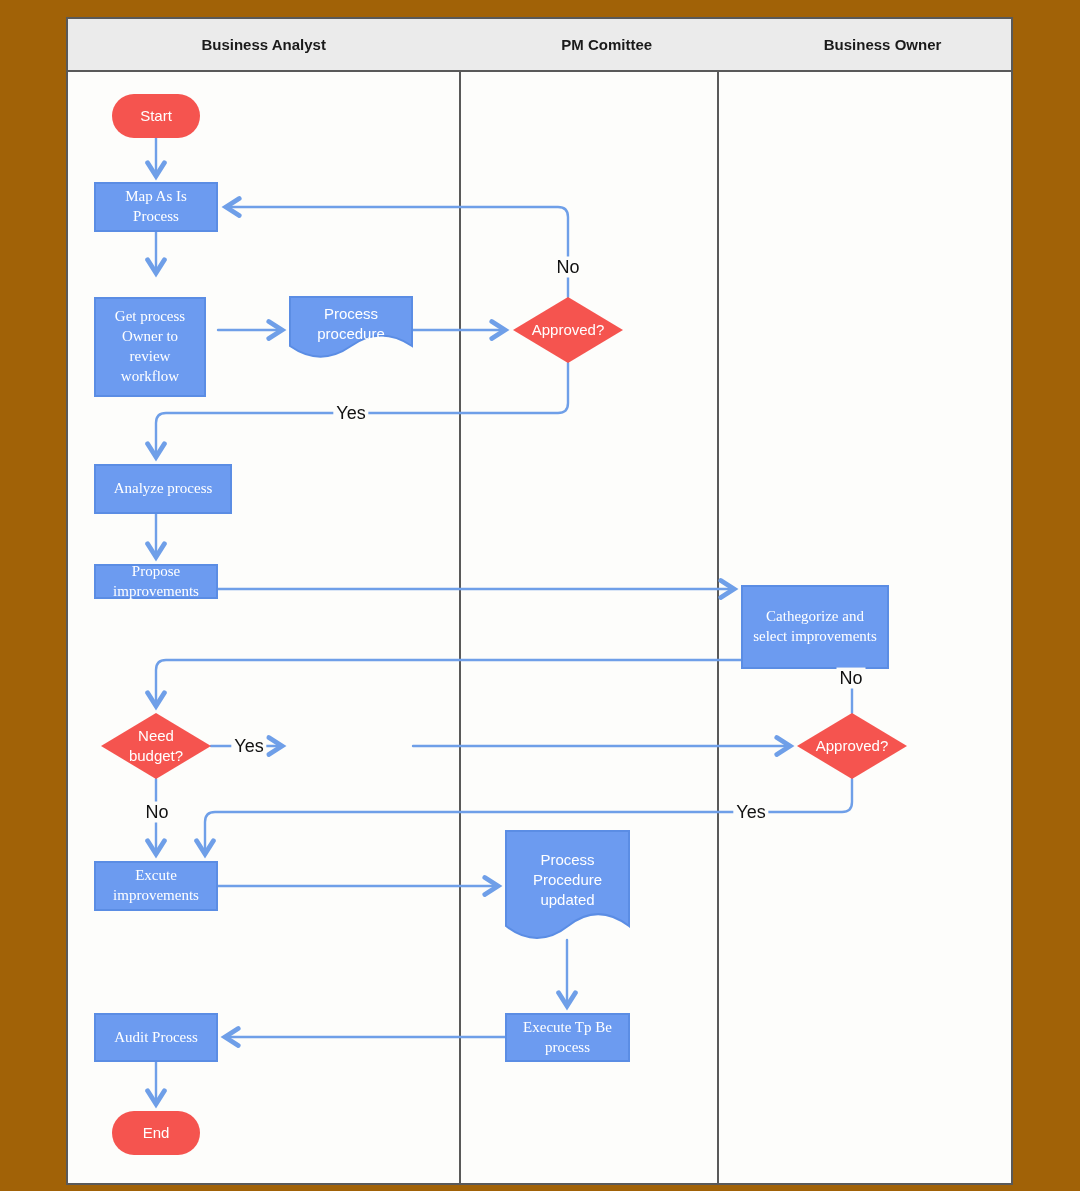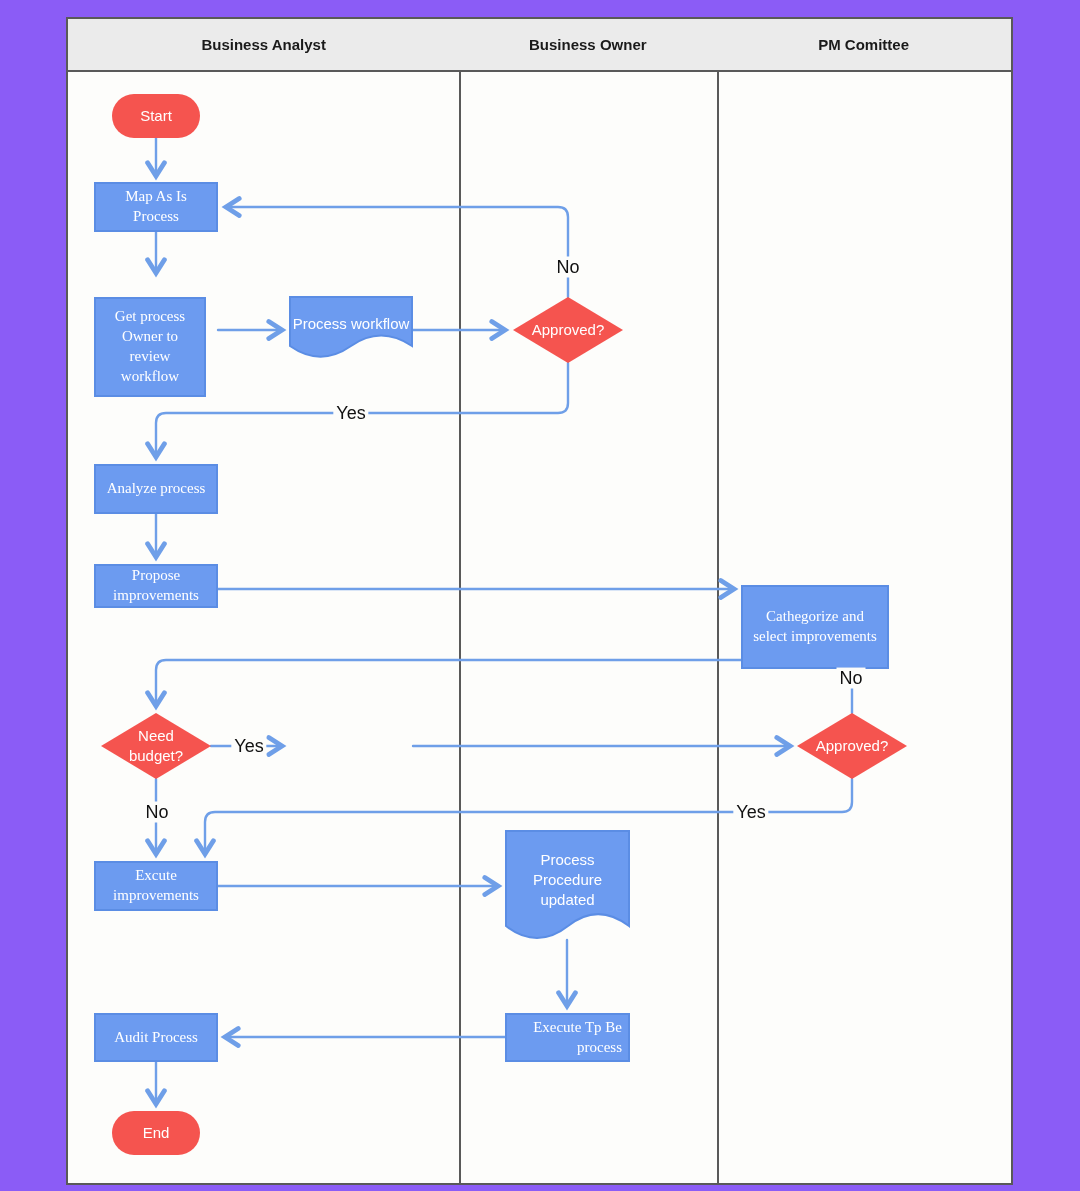--- a/index.html
+++ b/index.html
@@ -3,21 +3,21 @@
 <meta charset="utf-8">
 <style>
   * { margin: 0; padding: 0; box-sizing: border-box; }
   html, body { background: #ffffff; }
   body { font-family: "Liberation Sans", sans-serif; }
 
   #canvas {
     position: relative;
     width: 1080px;
     height: 1191px;
-    background: #8b5cf6;
+    background: #a16207;
     overflow: hidden;
   }
 
   
   .swimlane-table {
     position: absolute;
     left: 66px; top: 17px;
     width: 947px; height: 1168px;
     border: 2px solid #595959;
     background: #fdfdfb;
@@ -111,22 +111,22 @@
 </head>
 <body>
 
 <div id="canvas">
 
   <div class="swimlane-table">
     <div class="lane-divider d1"></div>
     <div class="lane-divider d2"></div>
     <div class="lane-headers">
       <div class="lane-header l1">Business Analyst</div>
+      <div class="lane-header l3">PM Comittee</div>
       <div class="lane-header l2">Business Owner</div>
-      <div class="lane-header l3">PM Comittee</div>
     </div>
   </div>
 
   <svg class="connectors" viewBox="0 0 1080 1191">
     <defs>
       <marker id="arrow" orient="auto" markerWidth="10" markerHeight="10" refX="6.5" refY="4.5">
         <path d="M1,1 L6.5,4.5 L1,8" fill="none" stroke="#6f9fe8" stroke-width="2" stroke-linecap="round"></path>
       </marker>
     </defs>
 
@@ -176,32 +176,32 @@
   </div>
 
   <div class="node process" style="left:94px; top:297px; width:112px; height:100px;">
     <span>Get process Owner to review workflow</span>
   </div>
 
   <div class="doc-shape" style="left:289px; top:296px; width:124px; height:66px;">
     <svg width="124" height="66" viewBox="0 0 124 66">
       <path d="M1,1 H123 V50 C102,36 82,36 62,50 C42,64 21,64 1,50 Z" fill="#6c9bf0" stroke="#5b8de4" stroke-width="2"></path>
     </svg>
-    <div class="doc-text" style="top:4px; height:48px;">Process workflow</div>
+    <div class="doc-text" style="top:4px; height:48px;">Process procedure</div>
   </div>
 
   <div class="node decision" style="left:513px; top:297px; width:110px; height:66px;">
     <span>Approved?</span>
   </div>
 
-  <div class="node process" style="left:94px; top:464px; width:124px; height:50px;">
+  <div class="node process" style="left:94px; top:464px; width:138px; height:50px;">
     <span>Analyze process</span>
   </div>
 
-  <div class="node process" style="left:94px; top:564px; width:124px; height:44px;">
+  <div class="node process" style="left:94px; top:564px; width:124px; height:35px;">
     <span>Propose improvements</span>
   </div>
 
   <div class="node process" style="left:741px; top:547px; width:148px; height:84px;margin-top:38px;">
     <span>Cathegorize and select improvements</span>
   </div>
 
   <div class="node decision" style="left:101px; top:713px; width:110px; height:66px;">
     <span class="diamond-text">Need budget?</span>
   </div>
@@ -215,21 +215,21 @@
     <span>Excute improvements</span>
   </div>
 
   <div class="doc-shape" style="left:505px; top:830px; width:125px; height:115px;">
     <svg width="125" height="115" viewBox="0 0 125 115">
       <path d="M1,1 H124 V96 C103,80 83,80 63,96 C43,112 21,112 1,96 Z" fill="#6c9bf0" stroke="#5b8de4" stroke-width="2"></path>
     </svg>
     <div class="doc-text" style="top:8px; height:84px;">Process Procedure updated</div>
   </div>
 
-  <div class="node process" style="left:505px; top:1013px; width:125px; height:49px;text-align:right;">
+  <div class="node process" style="left:505px; top:1013px; width:125px; height:49px;">
     <span>Execute Tp Be process</span>
   </div>
 
   <div class="node process" style="left:94px; top:1013px; width:124px; height:49px;">
     <span>Audit Process</span>
   </div>
 
   <div class="node terminator" style="left:112px; top:1111px; width:88px; height:44px;">
     <span>End</span>
   </div>

